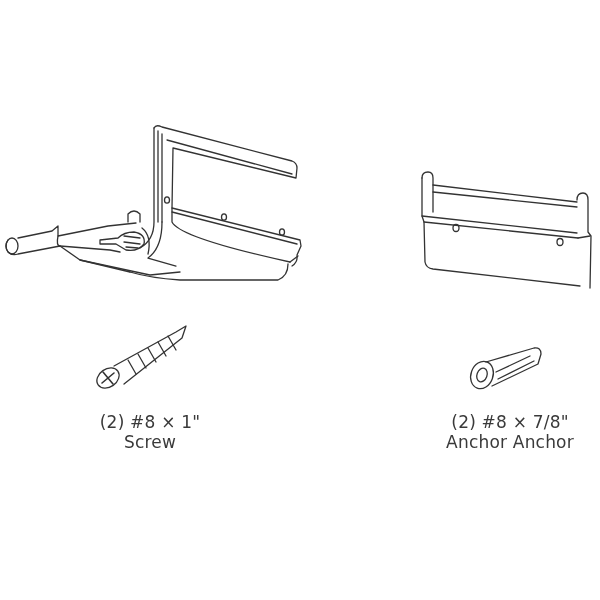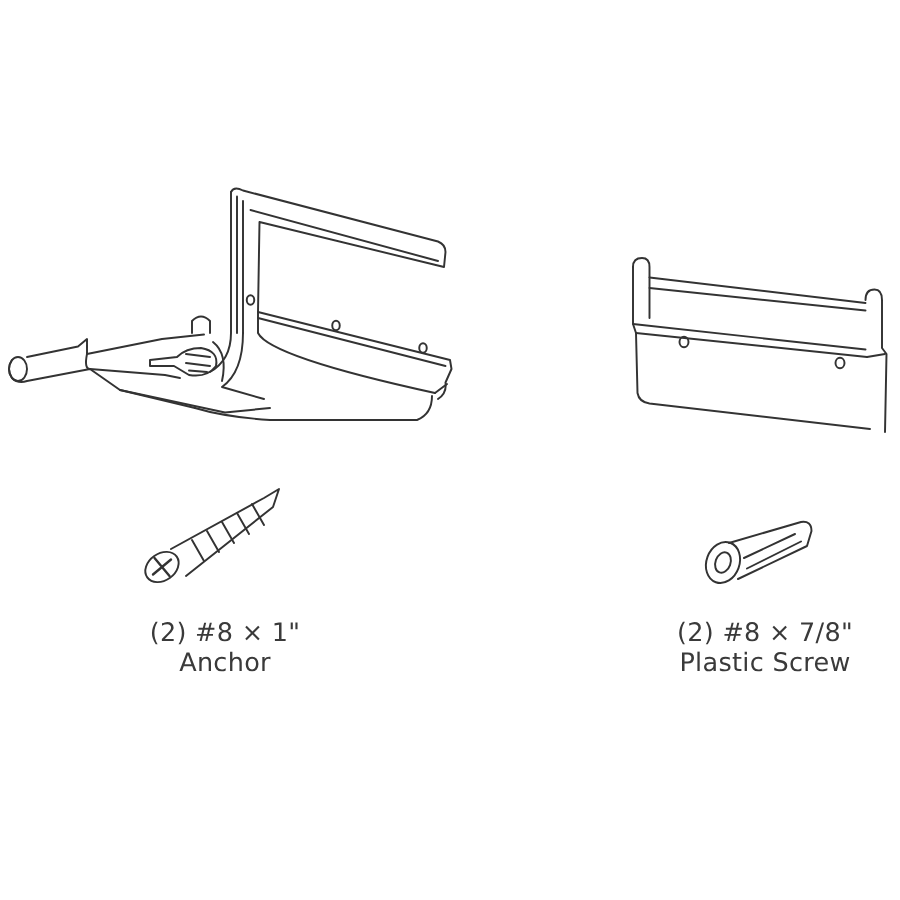--- a/index.html
+++ b/index.html
@@ -71,19 +71,19 @@
   <g>
     <ellipse cx="482" cy="375" rx="11" ry="14" transform="rotate(20 482 375)"></ellipse>
     <ellipse cx="482" cy="375" rx="5" ry="7" transform="rotate(20 482 375)"></ellipse>
     <path d="M486,362 L534,348 Q541,347 541,354 L538,364 L492,386"></path>
     <path d="M496,372 L530,356 M498,379 L534,361"></path>
   </g>
 </svg>
 
 <div class="label" id="screw-label">
   <span>(2) #8 × 1"</span>
-  <span>Anchor</span>
+  <span>Screw</span>
 </div>
 
 <div class="label" id="anchor-label">
   <span>(2) #8 × 7/8"</span>
-  <span>Plastic Screw</span>
+  <span>Anchor Anchor</span>
 </div>
 
 </body></html>

